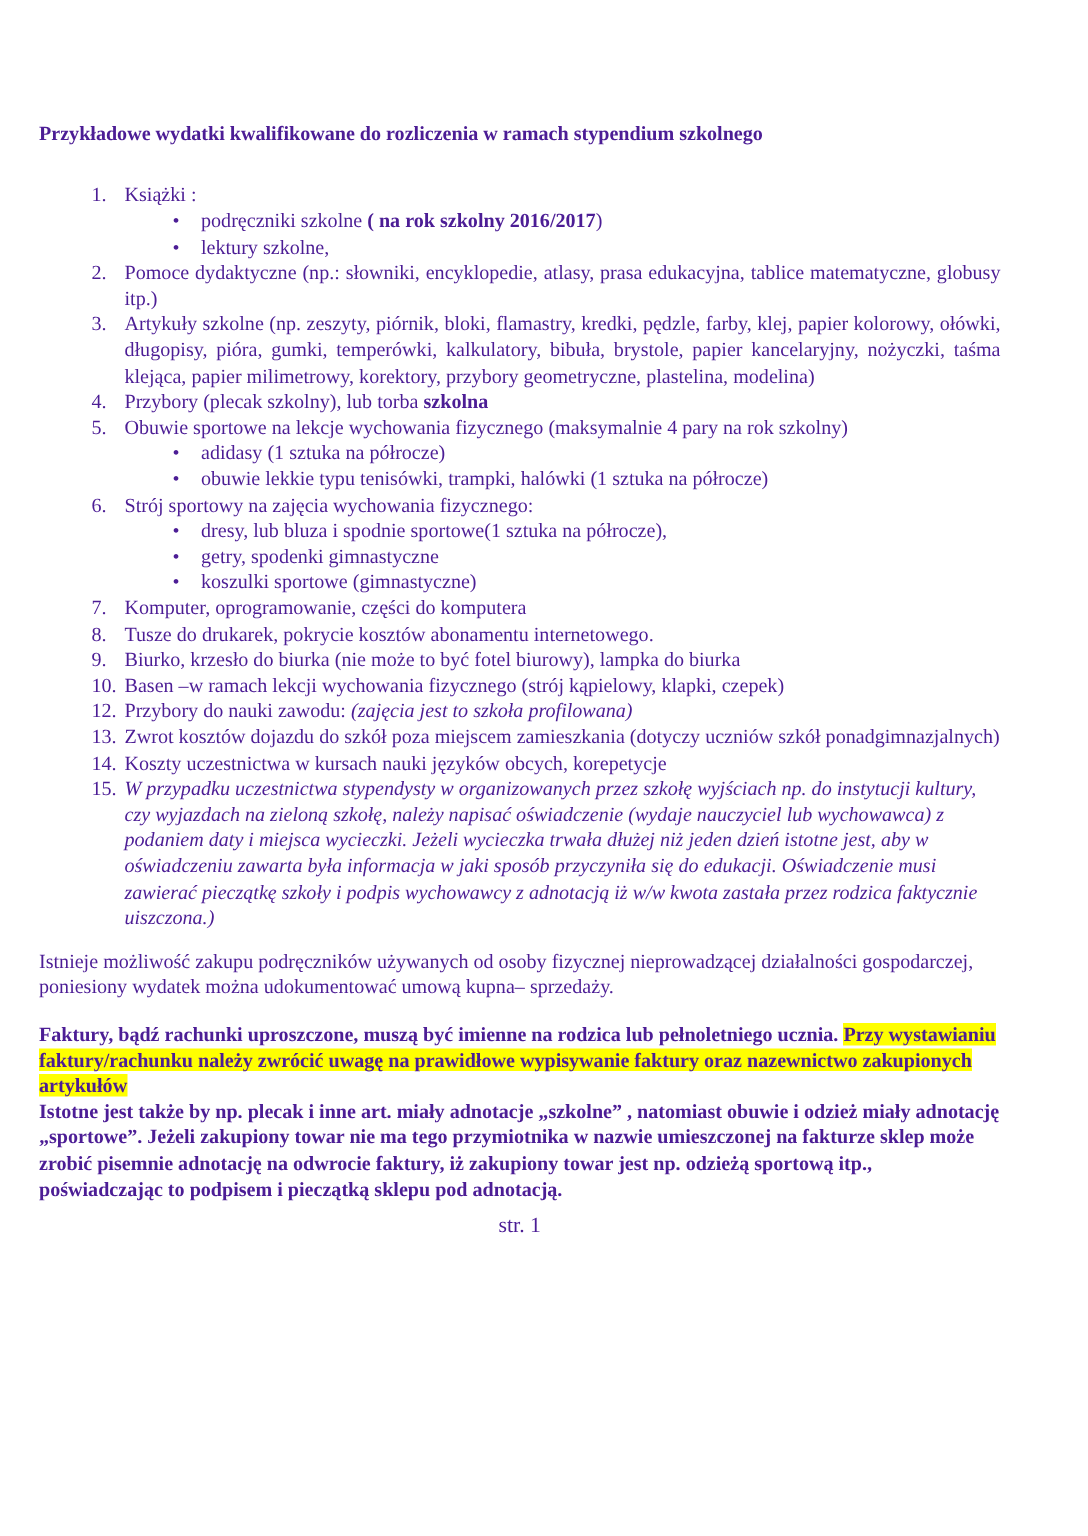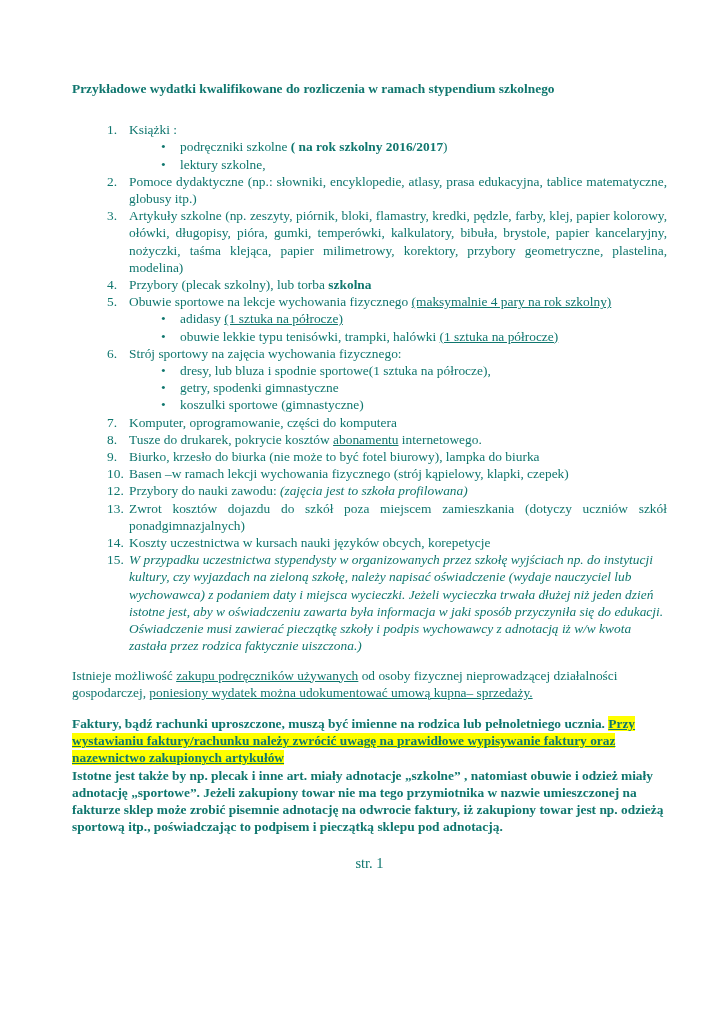--- a/index.html
+++ b/index.html
@@ -5,23 +5,23 @@
   html, body {
     margin: 0;
     padding: 0;
     background: #ffffff;
   }
   .page {
     position: relative;
     width: 725px;
     height: 1024px;
     box-sizing: border-box;
-    padding: 80px 58px 0 72px;
+    padding: 80px 58px 0 26px;
     background: #ffffff;
-    color: #0f766e;
+    color: #4c1d95;
     font-family: "Liberation Serif", "DejaVu Serif", serif;
     font-size: 13.4px;
     line-height: 17.2px;
     overflow: hidden;
   }
   .blk { position: relative; }
   .title { font-weight: bold; }
   .num {
     padding-left: 57px;
     text-align: justify;
@@ -39,25 +39,25 @@
     left: 89px;
     top: 0;
   }
   .pi {
     margin-left: 57px;
     font-style: italic;
   }
   .p { text-align: left; }
   .b { font-weight: bold; }
   .i { font-style: italic; }
-  .u { text-decoration: underline; }
+  .u { }
   .hl { background: var(--hl, #ffff00); }
   .footer {
     text-align: center;
-    margin-top: 20px;
+    margin-top: 8px;
     font-size: 14.5px;
   }
 </style>
 </head>
 <body>
 
 <div class="page">
   <div>
       <div class="blk title"><span class="b">Przykładowe wydatki kwalifikowane do rozliczenia w ramach stypendium szkolnego</span></div>
       <div class="spacer" style="height: 24px;"></div>

